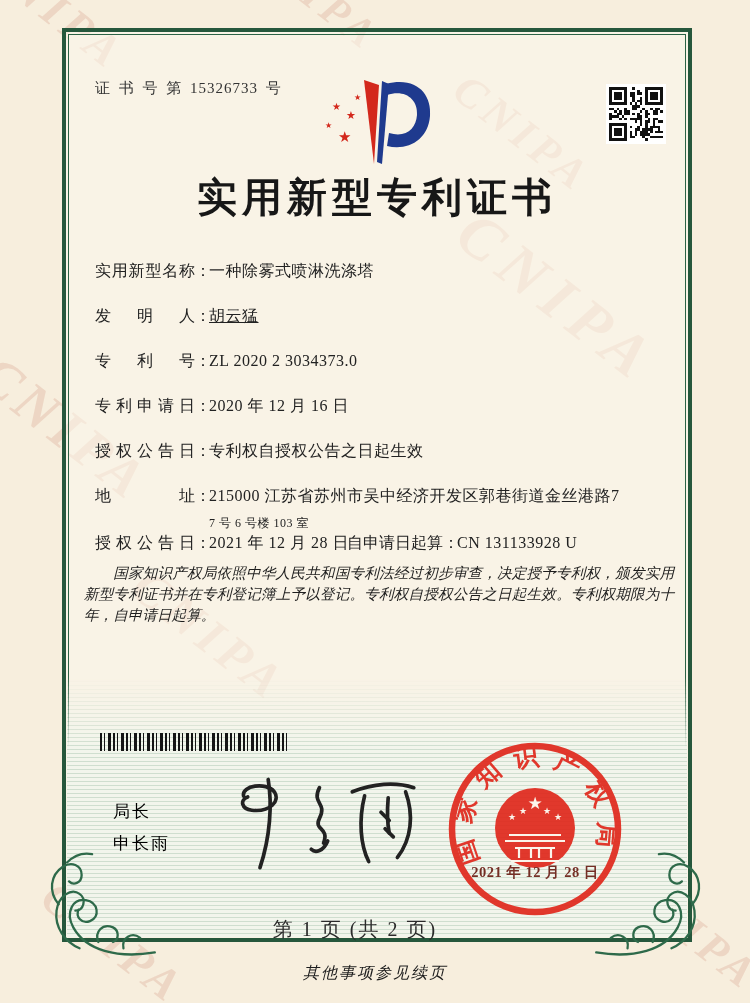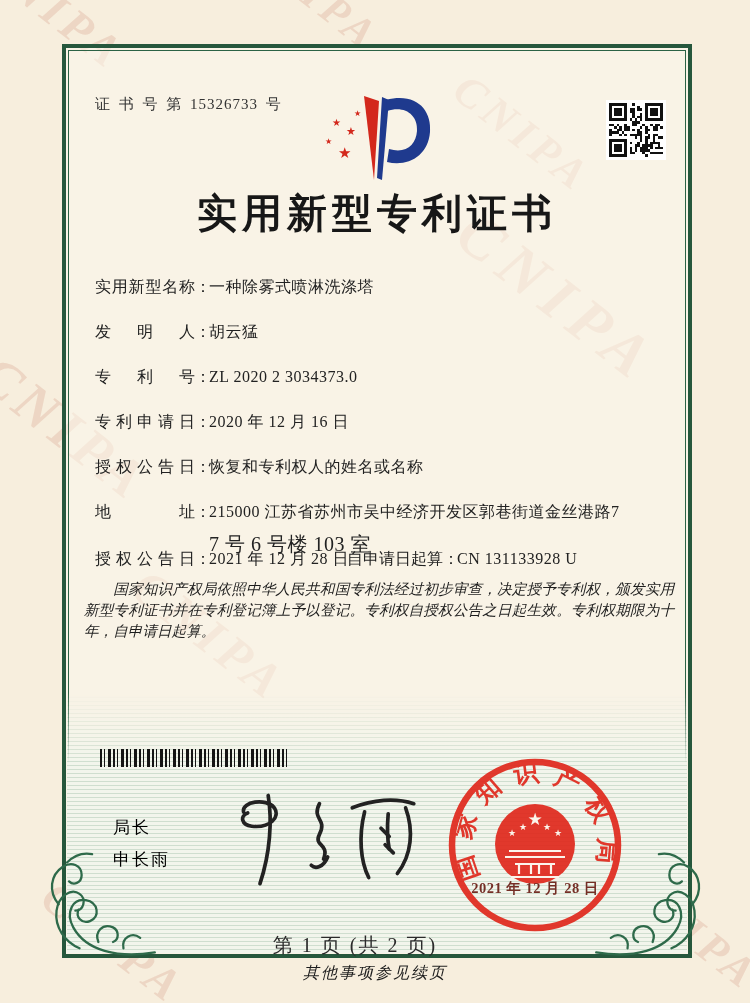--- a/index.html
+++ b/index.html
@@ -13,21 +13,21 @@
   .wm{
     position:absolute;z-index:0;
     font-family:"Liberation Serif","DejaVu Serif",serif;
     font-weight:bold;font-style:italic;
     color:rgba(216,158,138,0.30);
     letter-spacing:6px;transform:rotate(38deg);
     white-space:nowrap;pointer-events:none;
   }
   
   .frame{
-    position:absolute;left:62px;top:44px;width:630px;height:914px;
+    position:absolute;left:62px;top:28px;width:630px;height:914px;
     box-sizing:border-box;border:4px solid #26573c;
     background:rgba(252,247,236,0.55);
     z-index:1;
   }
   .frame::before{
     content:"";position:absolute;inset:2px;border:1px solid #2c6245;pointer-events:none;
   }
   
   .guilloche{
     position:absolute;left:1px;right:1px;bottom:1px;top:645px;
@@ -44,21 +44,21 @@
   .title{
     position:absolute;left:0;top:138px;width:100%;text-align:center;
     font-size:40px;font-weight:600;letter-spacing:5px;color:#171717;
   }
   
   .rows{position:absolute;left:29px;top:229px;width:580px;}
   .row{position:absolute;left:0;font-size:16px;white-space:nowrap;}
   .flabel{display:inline-block;width:100px;text-align:justify;text-align-last:justify;vertical-align:top;}
   .colon{display:inline-block;width:14px;}
   .fvalue{letter-spacing:0.5px;}
-  .addr2{position:absolute;left:114px;top:254px;font-size:20px;letter-spacing:0.5px;}
+  .addr2{position:absolute;left:114px;top:254px;font-size:12px;letter-spacing:0.5px;}
   .col2{position:absolute;left:252px;top:0;}
   .col2 .flabel{width:96px;}
   
   .legal{
     position:absolute;left:18px;top:531px;width:590px;
     font-size:14.6px;line-height:21px;font-style:italic;
     text-align:justify;color:#1d1d1d;
   }
   .legal p{margin:0;text-indent:2em;}
   
@@ -334,31 +334,31 @@
       <rect x="20" y="19" width="1" height="1" fill="#111"></rect>
       <rect x="14" y="20" width="1" height="1" fill="#111"></rect>
     </svg>
 
   <div class="title">实用新型专利证书</div>
 
   <div class="rows">
     <div class="row" style="top:0;">
       <span class="flabel">实用新型名称</span><span class="colon">：</span><span class="fvalue">一种除雾式喷淋洗涤塔</span>
     </div>
-    <div class="row" style="top:45px;">
+    <div class="row" style="top:45px;text-decoration:underline;">
       <span class="flabel">发明人</span><span class="colon">：</span><span class="fvalue">胡云猛</span>
     </div>
     <div class="row" style="top:90px;">
       <span class="flabel">专利号</span><span class="colon">：</span><span class="fvalue">ZL 2020 2 3034373.0</span>
     </div>
     <div class="row" style="top:135px;">
       <span class="flabel">专利申请日</span><span class="colon">：</span><span class="fvalue">2020 年 12 月 16 日</span>
     </div>
     <div class="row" style="top:180px;">
-      <span class="flabel">授权公告日</span><span class="colon">：</span><span class="fvalue">恢复和专利权人的姓名或名称</span>
+      <span class="flabel">授权公告日</span><span class="colon">：</span><span class="fvalue">专利权自授权公告之日起生效</span>
     </div>
     <div class="row" style="top:225px;">
       <span class="flabel">地址</span><span class="colon">：</span><span class="fvalue">215000 江苏省苏州市吴中经济开发区郭巷街道金丝港路7</span>
     </div>
     <div class="addr2">7 号 6 号楼 103 室</div>
     <div class="row" style="top:272px;">
       <span class="flabel">授权公告日</span><span class="colon">：</span><span class="fvalue">2021 年 12 月 28 日</span>
       <span class="col2">
         <span class="flabel">自申请日起算</span><span class="colon">：</span><span class="fvalue">CN 131133928 U</span>
       </span>

